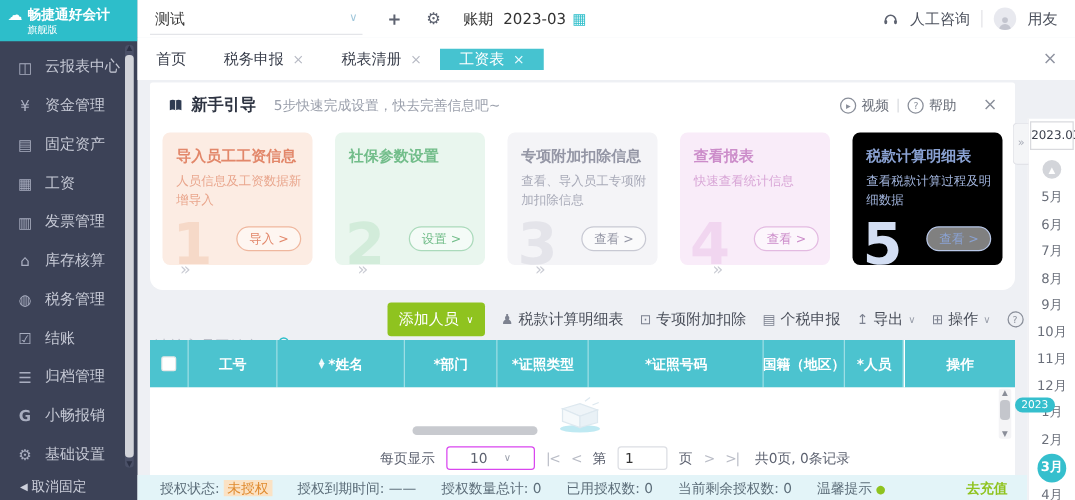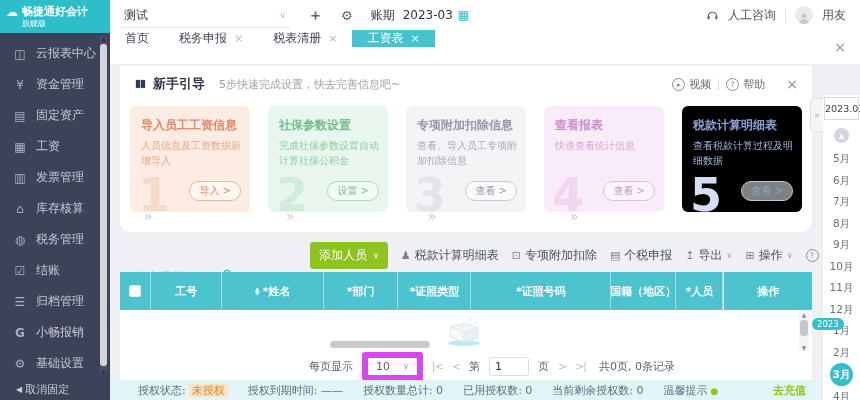--- a/index.html
+++ b/index.html
@@ -33,21 +33,21 @@
   .gear { font-size:13px; }
   .period-label { margin-left:18px; color:#333; }
   .period-val { margin-left:8px; }
   .cal { color:#2dbeca; margin-left:5px; font-size:12px; cursor:pointer; }
   .tb-right { margin-left:auto; display:flex; align-items:center; gap:9px; margin-right:14px; color:#4c515d; }
   .hs-ic svg { display:block; }
   .vdiv { width:1px; height:14px; background:#e3e3e8; }
   .avatar { width:18px; height:18px; border-radius:50%; background:#e8e9ef; display:flex; align-items:flex-end; justify-content:center; overflow:hidden; }
 
   
-  .tabbar { position:absolute; left:110px; top:30px; right:0; height:34px; background:#fff; display:flex; align-items:flex-start; }
+  .tabbar { position:absolute; left:110px; top:30px; right:0; height:34px; background:#fff; display:flex; align-items:center; }
   .tab { display:flex; align-items:center; gap:7px; padding:0 15px; color:#3a3f4c; font-size:12px; cursor:pointer; white-space:nowrap; }
   .tab .x { color:#b7bac4; font-size:11px; }
   .tab.active { background:#46c3d0; color:#fff; }
   .tab.active .x { color:#e8fbff; }
   .close-all { margin-left:auto; align-self:center; margin-right:14px; color:#8f93a0; font-size:14px; cursor:pointer; }
 
   
   .guide { position:absolute; left:120px; top:66px; width:692px; height:166px; background:#fff; border-radius:2px 2px 10px 10px; }
   .g-head { display:flex; align-items:center; height:36px; padding:0 14px; }
   .g-book { display:flex; }
@@ -92,28 +92,28 @@
   .sort { display:inline-flex; flex-direction:column; line-height:4.5px; font-size:6px; color:rgba(255,255,255,.9); cursor:pointer; }
   .tbody { position:absolute; left:120px; top:310px; width:692px; height:42px; background:#fff; }
   .empty-ill { position:absolute; left:46%; top:3px; }
   .h-scroll { position:absolute; left:210px; bottom:4px; width:100px; height:7px; background:#c8cacf; border-radius:4px; cursor:pointer; }
   .v-scroll { position:absolute; right:3px; top:1px; width:10px; height:40px; background:#f4f4f6; border-radius:2px; }
   .v-thumb { position:absolute; top:9px; left:1px; width:8px; height:16px; background:#c4c6cc; border-radius:3px; }
   .v-ar { position:absolute; left:0; width:10px; text-align:center; font-size:6px; color:#8a8e99; }
 
   
   .pager { position:absolute; left:120px; top:352px; width:692px; height:28px; background:#fff; display:flex; align-items:center; justify-content:center; font-size:11px; color:#5d6270; gap:9px; padding-left:52px; }
-  .pp { border:6px solid #d946ef; border-radius:3px; padding:2px 8px; display:flex; gap:13px; align-items:center; cursor:pointer; }
+  .pp { border:1px solid #d946ef; border-radius:3px; padding:2px 18px; display:flex; gap:13px; align-items:center; cursor:pointer; }
   .pp .chev4 { font-size:8px; color:#9a9fab; }
   .pg-ic { color:#b9bcc6; cursor:pointer; font-size:11px; letter-spacing:-1px; }
   .pi { border:1px solid #dcdee3; border-radius:3px; width:40px; padding:2px 5px; font-size:11px; color:#333; outline:none; font-family:inherit; }
   .pg-sum { margin-left:4px; }
 
   
-  .statusbar { position:absolute; left:110px; bottom:0; width:712px; height:20px; background:#e3f4f8; display:flex; align-items:center; font-size:11px; color:#5d6e7a; padding-left:28px; gap:20px; white-space:nowrap; }
+  .statusbar { position:absolute; left:110px; bottom:0; width:712px; height:20px; background:#e3f4f8; display:flex; align-items:center; font-size:11px; color:#5d6e7a; padding-left:18px; gap:20px; white-space:nowrap; }
   .auth-badge { background:#fbe2c4; color:#df8a2e; padding:0 3px; margin-left:3px; }
   .tip-dot { color:#8fc31f; font-size:9px; margin-left:3px; }
   .recharge { margin-left:auto; margin-right:16px; color:#8fc31f; font-weight:bold; cursor:pointer; }
 
   
   .right-panel { position:absolute; right:0; top:95px; width:38px; bottom:0; background:#fff; border-left:1px solid #ececf0; }
   .rp-handle { position:absolute; left:-13px; top:3px; width:13px; height:34px; background:#f4f5f7; border:1px solid #e2e3e8; border-right:0; border-radius:4px 0 0 4px; color:#a9adb8; font-size:9px; display:flex; align-items:center; justify-content:center; cursor:pointer; }
   .rp-period { margin:2px 1px 0; border:1px solid #d9dade; font-size:9.5px; color:#3a3f4c; text-align:center; padding:5px 0; cursor:pointer; }
   .rp-up { width:15px; height:15px; border-radius:50%; background:#d3d5da; color:#fff; font-size:7px; display:flex; align-items:center; justify-content:center; margin:8px auto 5px; cursor:pointer; }
   .rp-months { text-align:center; }
@@ -264,21 +264,20 @@
   </div>
   <div class="g-cards">
     <div class="g-card c1">
       <h4>导入员工工资信息</h4>
       <p>人员信息及工资数据新增导入</p>
       <span class="g-num">1</span>
       <span class="g-btn">导入 &gt;</span>
     </div>
     <div class="g-card c2">
       <h4>社保参数设置</h4>
-      <p>完成社保参数设置自动计算社保公积金</p>
       <span class="g-num">2</span>
       <span class="g-btn">设置 &gt;</span>
     </div>
     <div class="g-card c3">
       <h4>专项附加扣除信息</h4>
       <p>查看、导入员工专项附加扣除信息</p>
       <span class="g-num">3</span>
       <span class="g-btn">查看 &gt;</span>
     </div>
     <div class="g-card c4">

